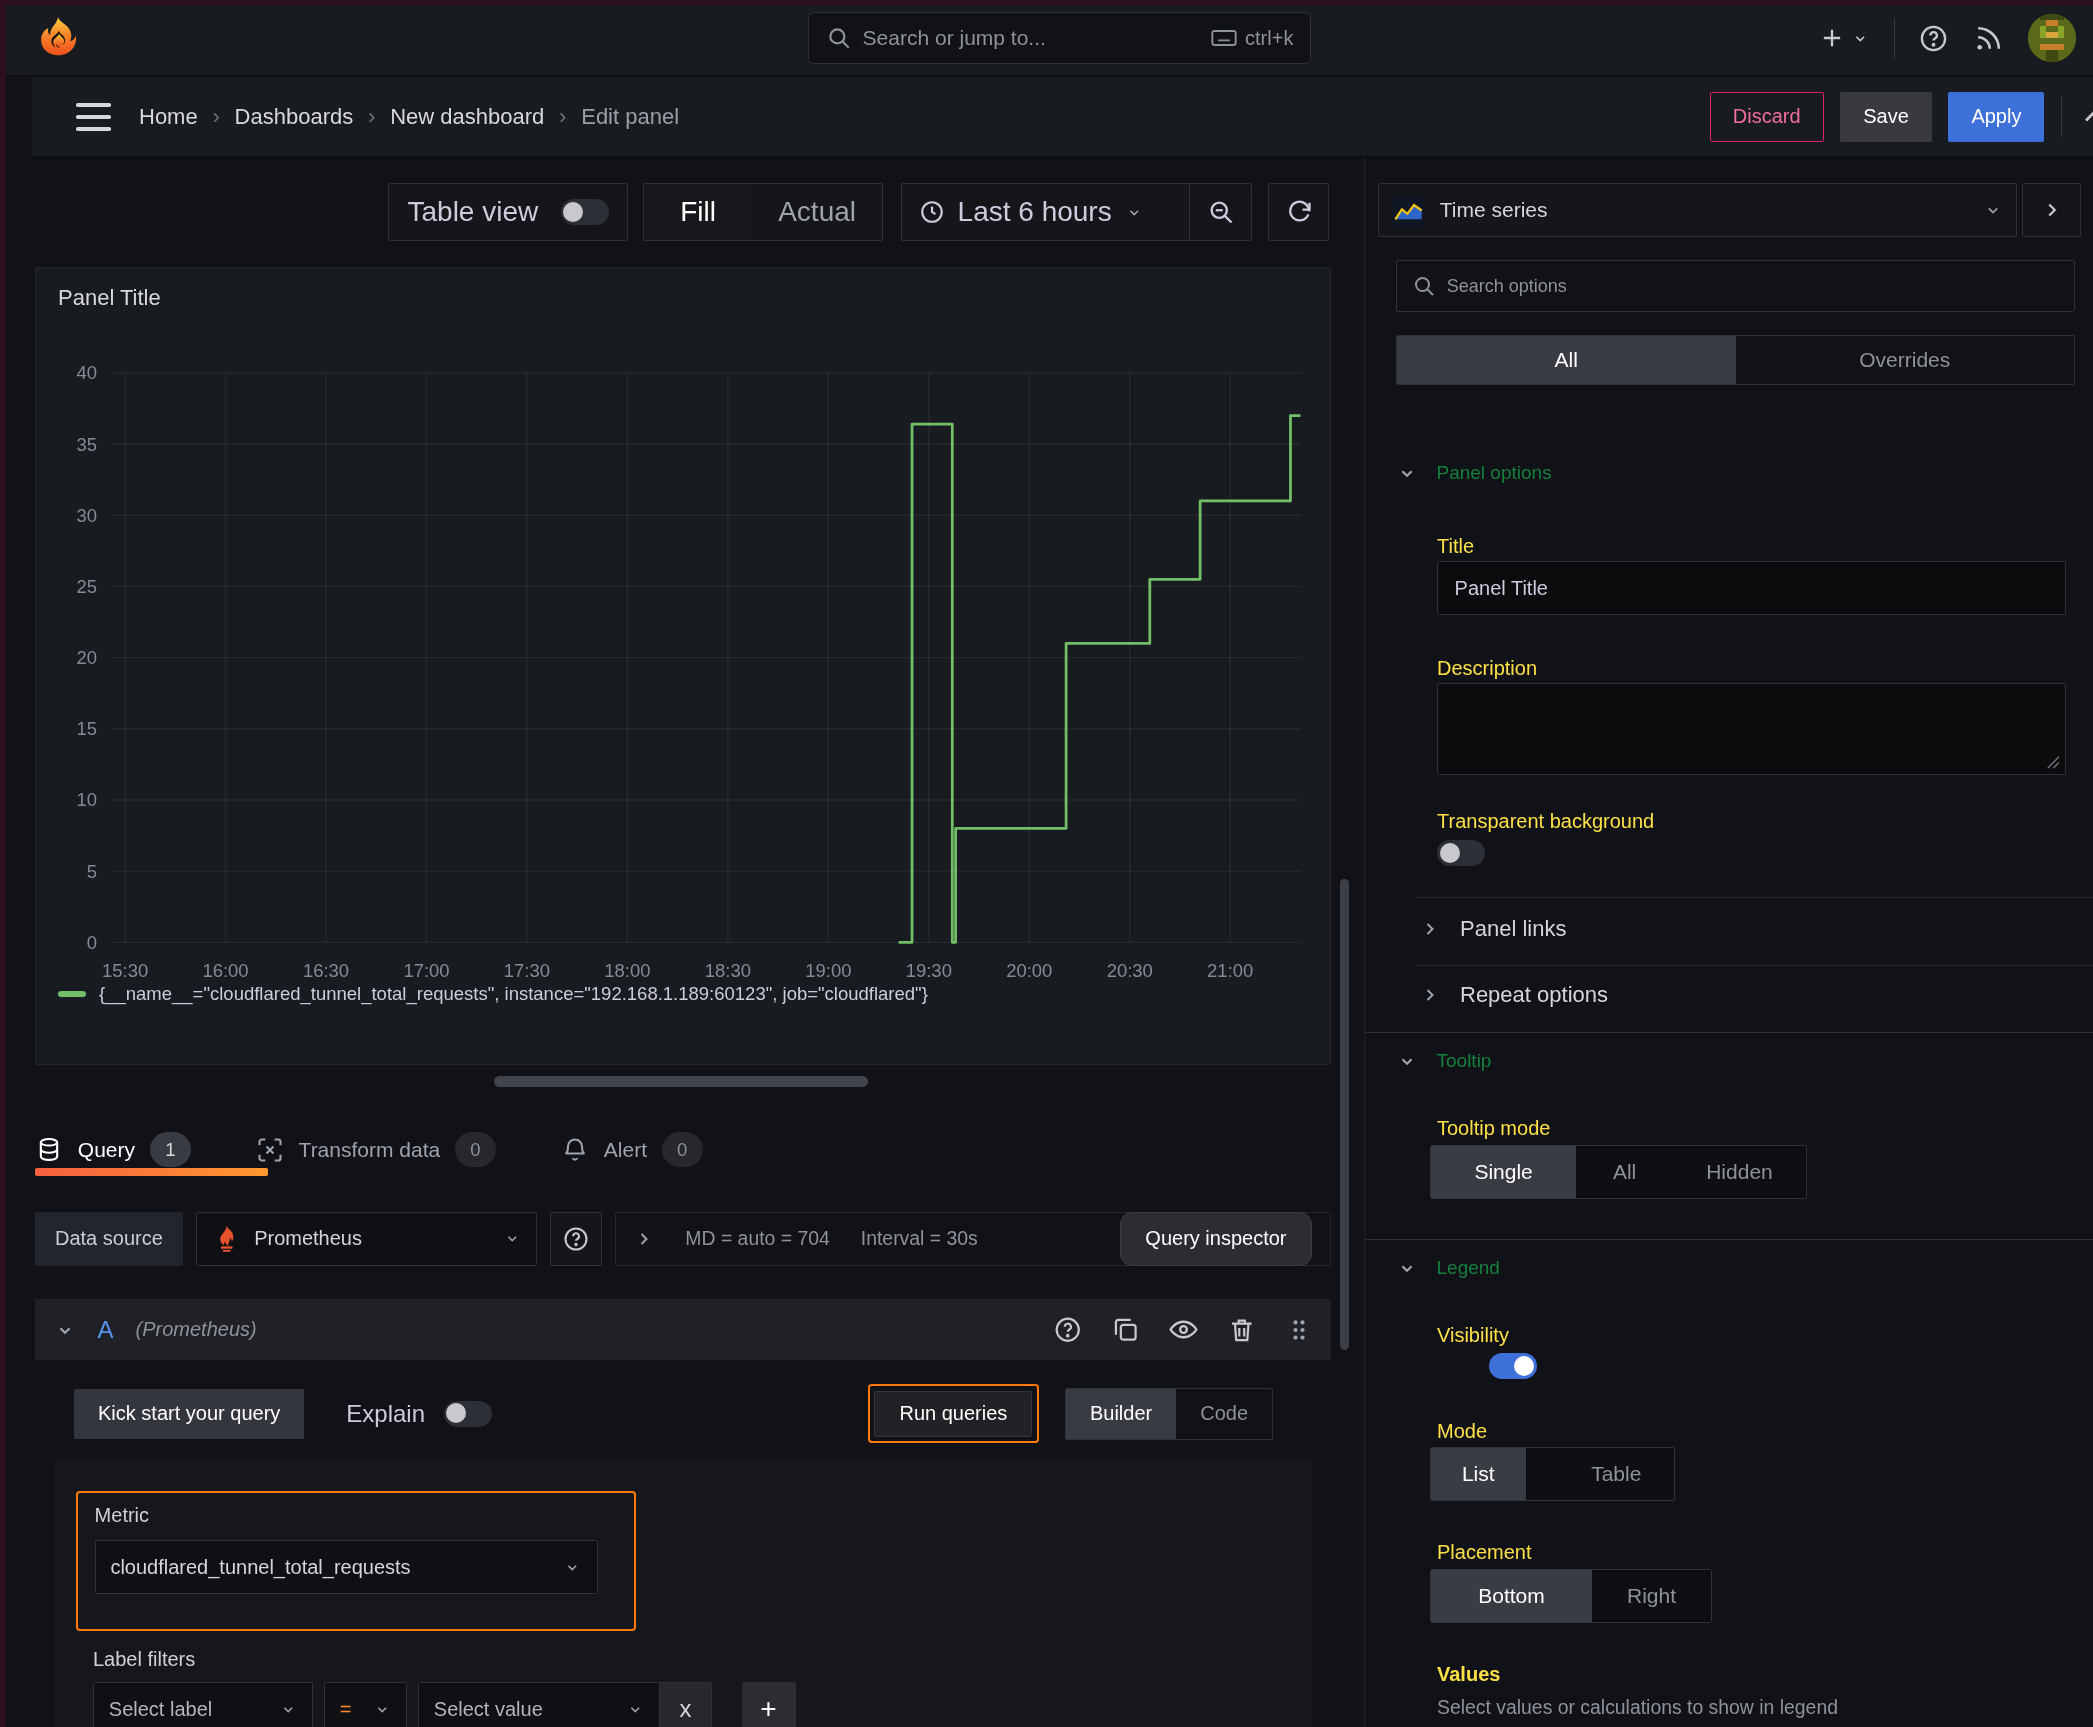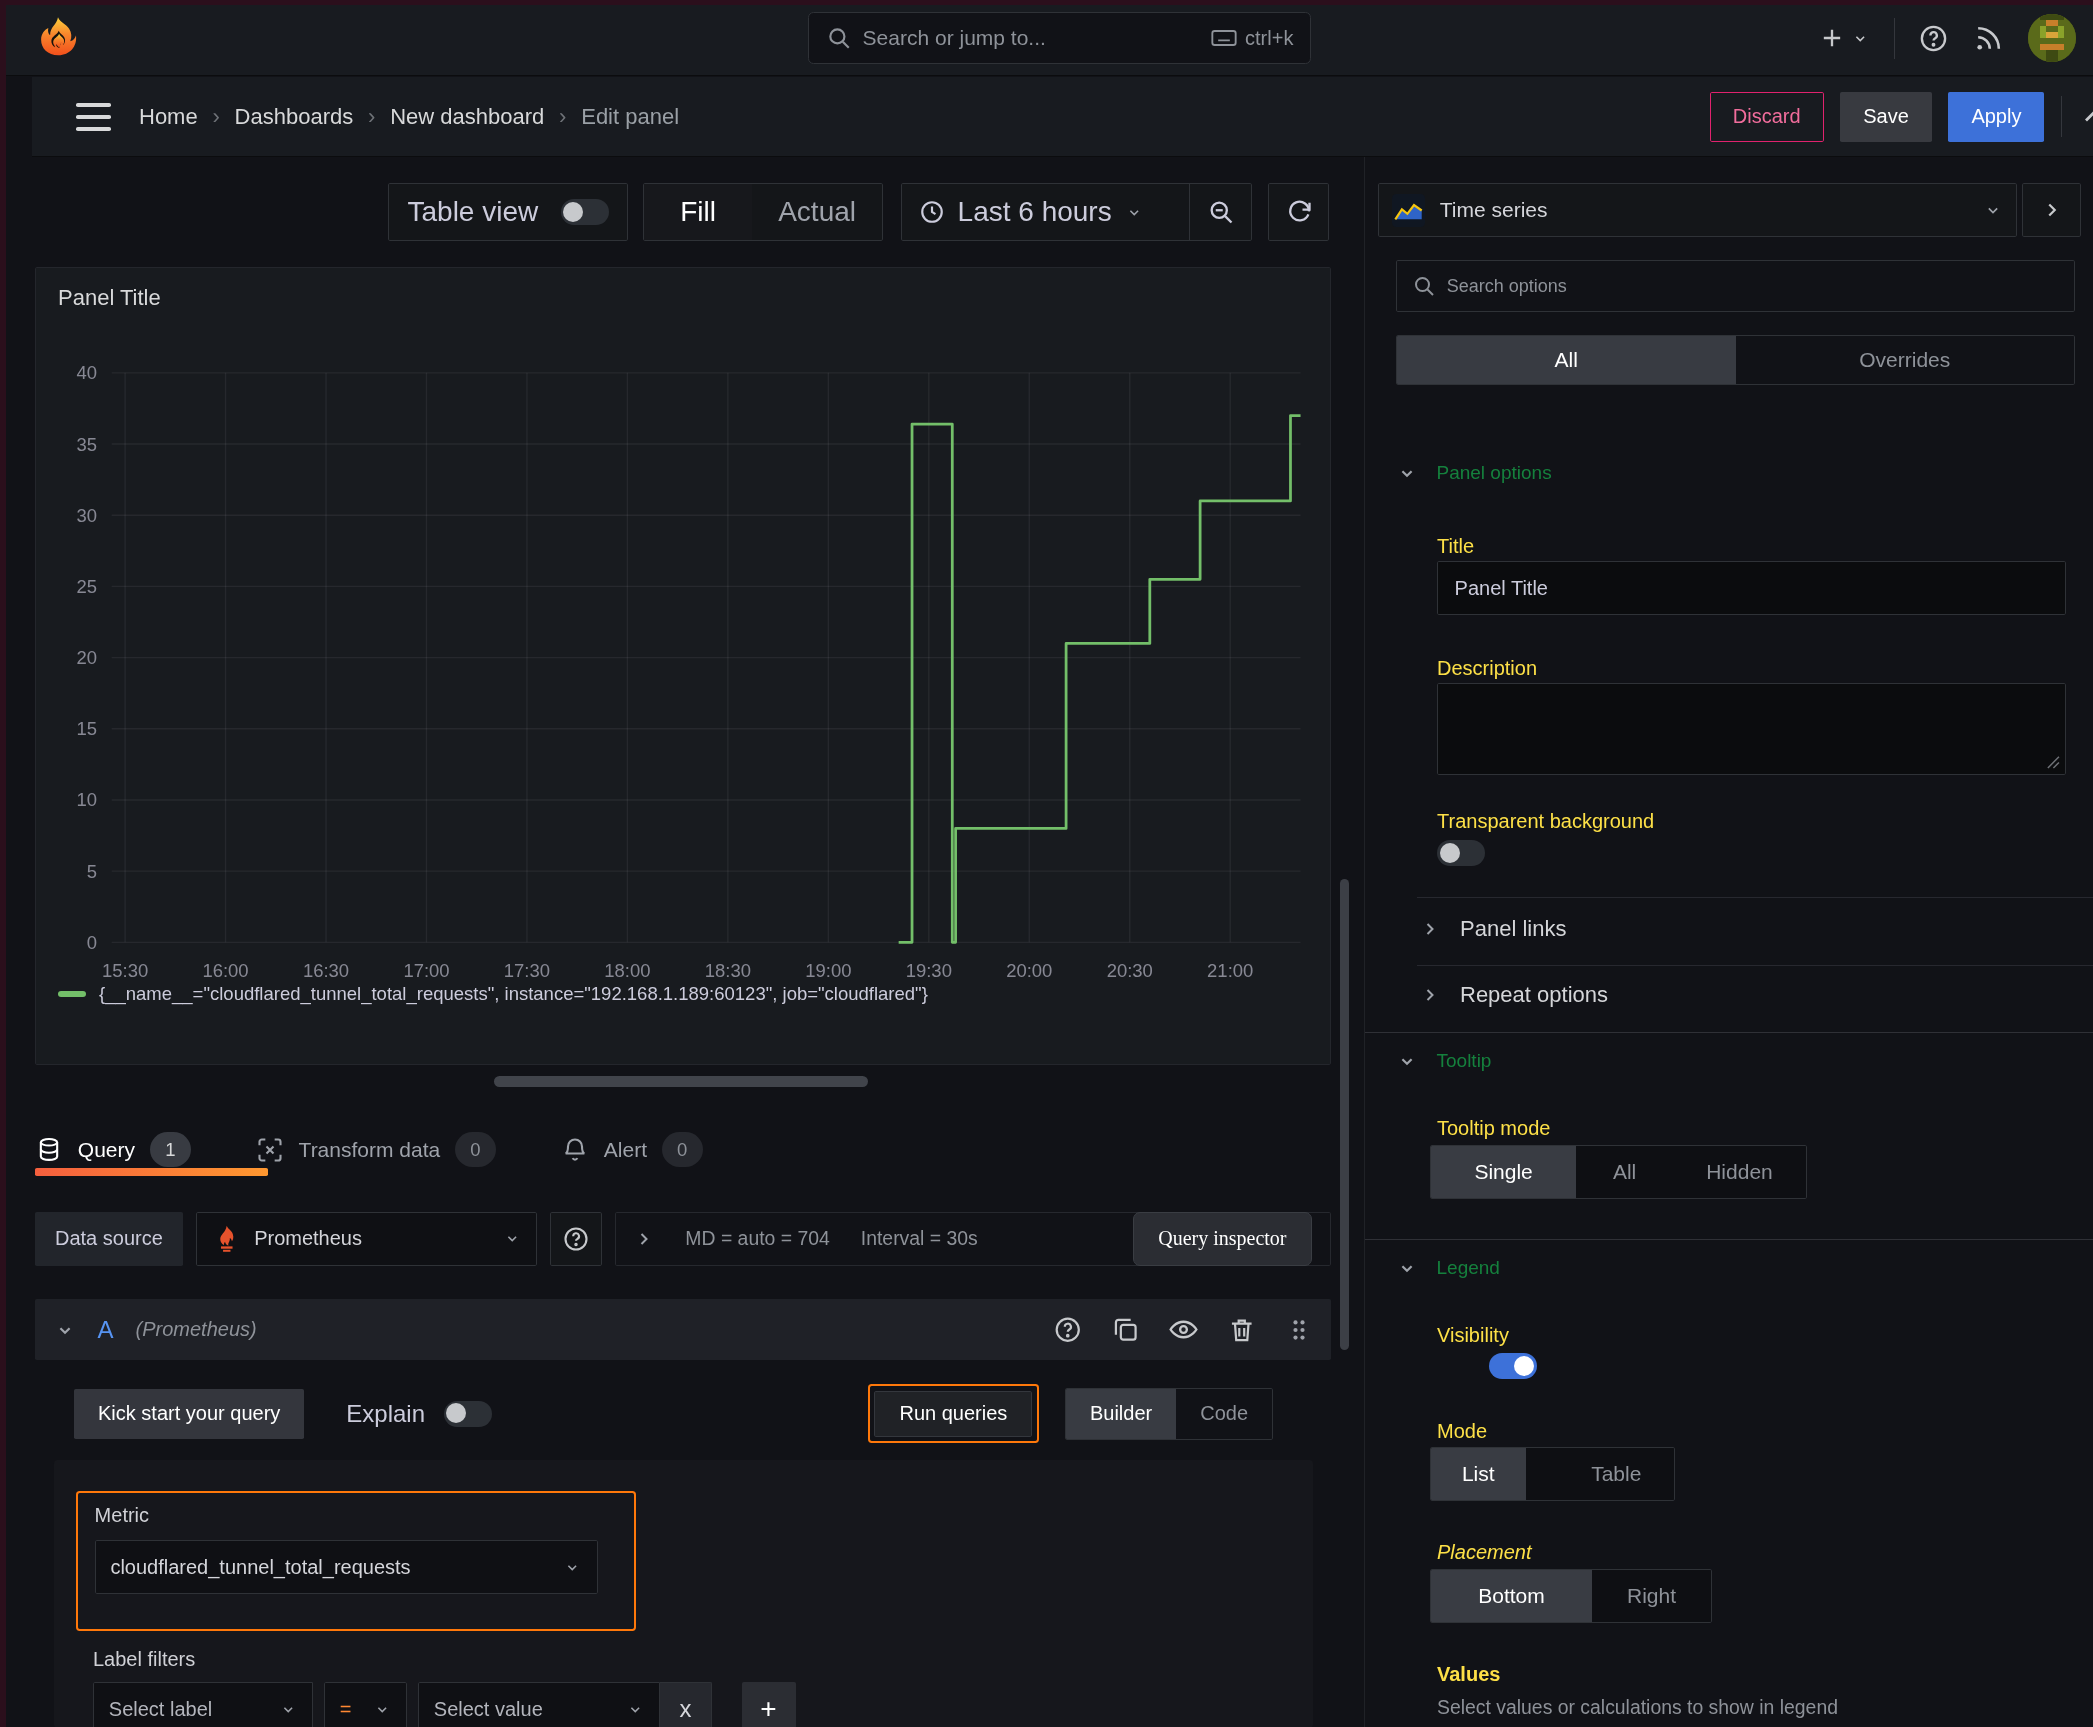--- a/index.html
+++ b/index.html
@@ -81,21 +81,21 @@
 
   
   .ds-row { position:absolute; left:35px; top:1209px; width:1296px; height:59px; display:flex; align-items:center; gap:13px; }
   .ds-chip { height:54px; padding:0 20px; background:#22252b; border-radius:1.8px; display:flex; align-items:center; font-size:20px; color:#ccccdc; }
   .select { height:54px; background:#0f1014; border:0.9px solid #2f3237; border-radius:1.8px;
     display:flex; align-items:center; padding:0 14.8px; gap:13px; font-size:20px; color:#d5d6db; cursor:pointer; }
   .sq-btn { width:52px; height:54px; background:#141619; border:0.9px solid #2f3237; border-radius:1.8px;
     display:flex; align-items:center; justify-content:center; color:#c7c9cc; cursor:pointer; }
   .ds-stats { flex:1; height:54px; border:0.9px solid #26282e; border-radius:1.8px; display:flex; align-items:center; gap:31px; padding:0 18.5px; }
   .stat-text { color:#8e9299; font-size:19.4px; }
-  .btn-inspector { height:54px; background:#2b2d33; border:0.9px solid #3a3d43; border-radius:7px; color:#ffffff; font-size:20px; padding:0 24px; margin-left:auto; cursor:pointer; font-family:Liberation Serif, serif;}
+  .btn-inspector { height:54px; background:#2b2d33; border:0.9px solid #3a3d43; border-radius:12px; color:#ffffff; font-size:20px; padding:0 24px; margin-left:auto; cursor:pointer; font-family:Liberation Sans, sans-serif;}
 
   
   .q-header { position:absolute; left:35px; top:1299px; width:1296px; height:61px; background:#1f2127; border-radius:1.8px;
     display:flex; align-items:center; padding:0 18.5px; gap:22px; }
   .ref-id { color:#5794f2; font-size:24px; font-weight:500; cursor:pointer; }
   .ds-hint { color:#8e9299; font-size:20px; font-style:italic; }
   .q-header-icons { margin-left:auto; display:flex; align-items:center; gap:28px; color:#9fa3ab; }
   .q-toolbar { position:absolute; left:35px; top:1381px; width:1296px; height:65px; display:flex; align-items:center; }
   .btn-secondary { height:50px; background:#34363d; border:none; border-radius:1.8px; color:#ffffff; font-size:20px; padding:0 24px; cursor:pointer; font-family:inherit;}
   .explain-wrap { display:flex; align-items:center; gap:18.5px; margin-left:42px; font-size:24px; color:#ccccdc; }
@@ -602,21 +602,21 @@
         </svg>
       <span>Legend</span>
     </div>
     <div class="opt-label" style="left:72px; top:1167px;">Visibility</div>
     <button class="switch on abs" style="left:72px; top:1196px;"><span class="knob"></span></button>
     <div class="opt-label" style="left:72px; top:1263px;">Mode</div>
     <div class="seg-sm" style="left:65px; top:1290px; width:245px;">
       <div class="seg sel" style="flex:0.9;">List</div>
       <div class="seg" style="flex:1.1;padding-left:33px;">Table</div>
     </div>
-    <div class="opt-label" style="left:72px; top:1384px;font-style:italic;">Placement</div>
+    <div class="opt-label" style="left:72px; top:1384px;">Placement</div>
     <div class="seg-sm" style="left:65px; top:1412px; width:282px;">
       <div class="seg sel" style="flex:1.15;">Bottom</div>
       <div class="seg" style="flex:0.85;">Right</div>
     </div>
     <div class="opt-label" style="left:72px; top:1506px; font-weight:bold;">Values</div>
     <div class="help-text" style="left:72px; top:1539px;">Select values or calculations to show in legend</div>
   </aside>
 
   <div class="edge-top"></div>
   <div class="edge-left"></div>

